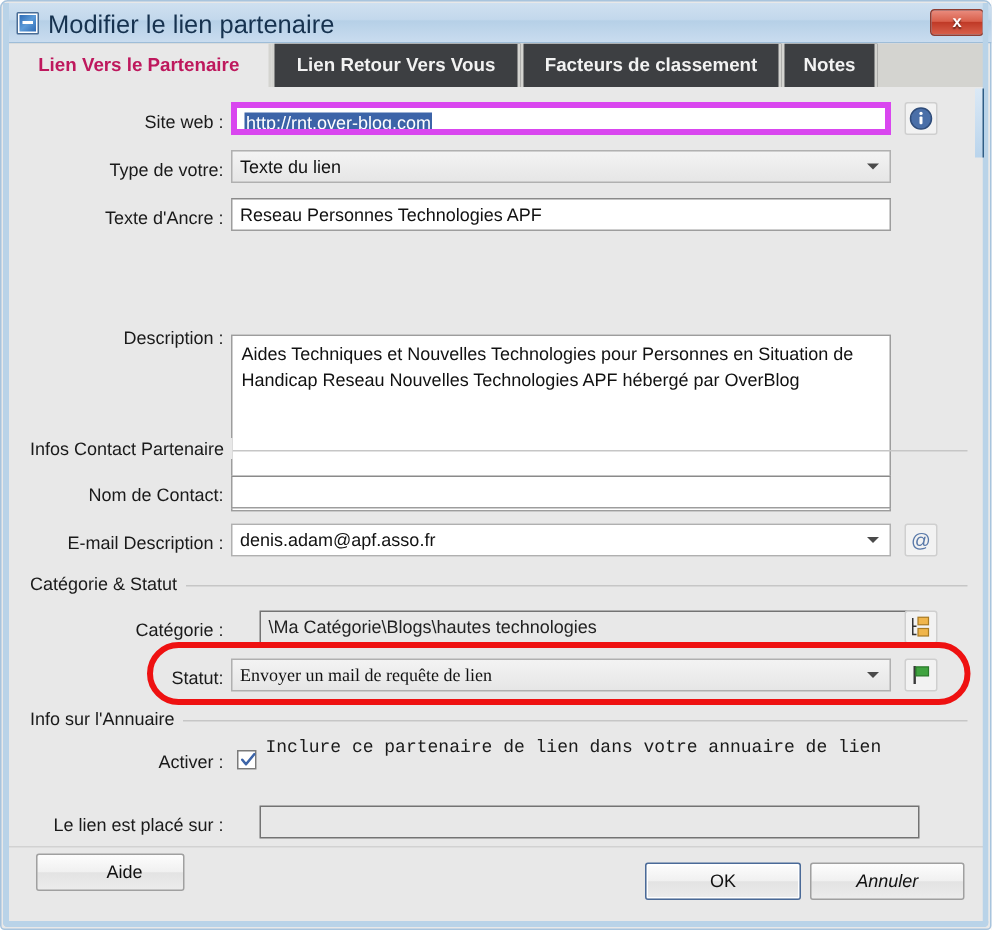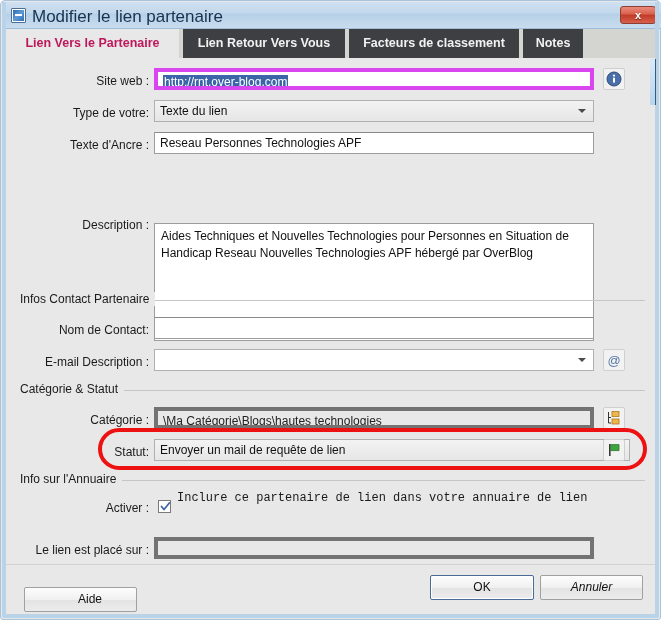--- a/index.html
+++ b/index.html
@@ -162,22 +162,23 @@
     line-height: 20px;
     background: #ffffff;
     border: 1px solid #9d9d9d;
     border-top-color: #8a8a8a;
     font-family: "Liberation Sans", sans-serif;
     white-space: nowrap;
     overflow: hidden;
   }
   .field.readonly {
     background: #e8e8e8;
-    border: 4px solid #737373;
+    border: 1px solid #737373;
     color: #222;
+    margin-left: 19px;
   }
   .field.combo {
     background: linear-gradient(to bottom, #f3f3f3 0%, #e6e6e6 100%);
     border: 1px solid #b0b0b0;
   }
   .field.focus {
     border: 4px solid #d946ef;
   }
   .sel {
     background: #3c64a8;
@@ -375,20 +376,21 @@
       <div class="gtitle">Infos Contact Partenaire</div>
     </div>
 
     <div class="lbl" style="left:0px; top:265px; width:143px;">Nom de Contact:</div>
     <div class="field" style="left:148px; top:259px; width:440px; height:22px;">
       <span></span>
     </div>
 
     <div class="lbl" style="left:0px; top:297px; width:143px;">E-mail Description :</div>
     <div class="field combo" style="left:148px; top:291px; width:440px; height:22px; background:#ffffff;">
+      <span>denis.adam@apf.asso.fr</span>
       <span class="caret"></span>
     </div>
     <div class="iconbtn" style="left:597px; top:291px;">
       <svg width="16" height="16" viewBox="0 0 16 16">
         <text x="8" y="12.6" font-size="13" font-family="Liberation Sans, sans-serif" text-anchor="middle" fill="#5878a8">@</text>
       </svg>
     </div>
 
     <div class="group" style="left:14px; top:324px; width:625px;">
       <div class="gline"></div>
@@ -401,21 +403,21 @@
     </div>
     <div class="iconbtn" style="left:597px; top:349px;">
       <svg width="16" height="16" viewBox="0 0 16 16">
         <path d="M2.5 2 L2.5 13 L5 13 M2.5 7.5 L5 7.5" stroke="#333" stroke-width="1" fill="none"></path>
         <rect x="6" y="1.5" width="7" height="5" fill="#f0b54b" stroke="#a87a22" stroke-width="0.8"></rect>
         <rect x="6" y="9" width="7" height="5" fill="#f0b54b" stroke="#a87a22" stroke-width="0.8"></rect>
       </svg>
     </div>
 
     <div class="lbl" style="left:0px; top:387px; width:143px;">Statut:</div>
-    <div class="field combo" style="left:148px; top:381px; width:476px; height:22px;">
+    <div class="field combo" style="left:148px; top:381px; width:440px; height:22px;font-family:Liberation Serif, serif;">
       <span>Envoyer un mail de requête de lien</span>
       <span class="caret"></span>
     </div>
     <div class="iconbtn" style="left:597px; top:381px;">
       <svg width="16" height="16" viewBox="0 0 16 16">
         <rect x="3" y="2" width="1.6" height="12" fill="#3a3a3a"></rect>
         <path d="M4.6 2.6 L13 2.6 L13 8.6 L4.6 8.6 Z" fill="#3fa33f" stroke="#2a7a2a" stroke-width="0.8"></path>
       </svg>
     </div>
 
@@ -433,21 +435,21 @@
     <div class="cbx-label" style="left:171px; top:433px;font-family:Liberation Mono, monospace;">Inclure ce partenaire de lien dans votre annuaire de lien</div>
 
     <div class="lbl" style="left:0px; top:485px; width:143px;">Le lien est placé sur :</div>
     <div class="field readonly" style="left:148px; top:479px; width:440px; height:22px;">
       <span></span>
     </div>
 
   </div>
 
   <div id="bottombar">
-    <div class="btn" style="left:18px; top:22px; width:113px;padding-left:19px;">Aide</div>
+    <div class="btn" style="left:18px; top:4px; width:99px;padding-left:19px;">Aide</div>
     <div class="btn default" style="left:424px; top:10px; width:104px;">OK</div>
     <div class="btn" style="left:534px; top:10px; width:103px;font-style:italic;">Annuler</div>
   </div>
 
   <div id="annotation"></div>
 
   <div id="frame-outer"></div>
 </div>
 
 </body></html>

